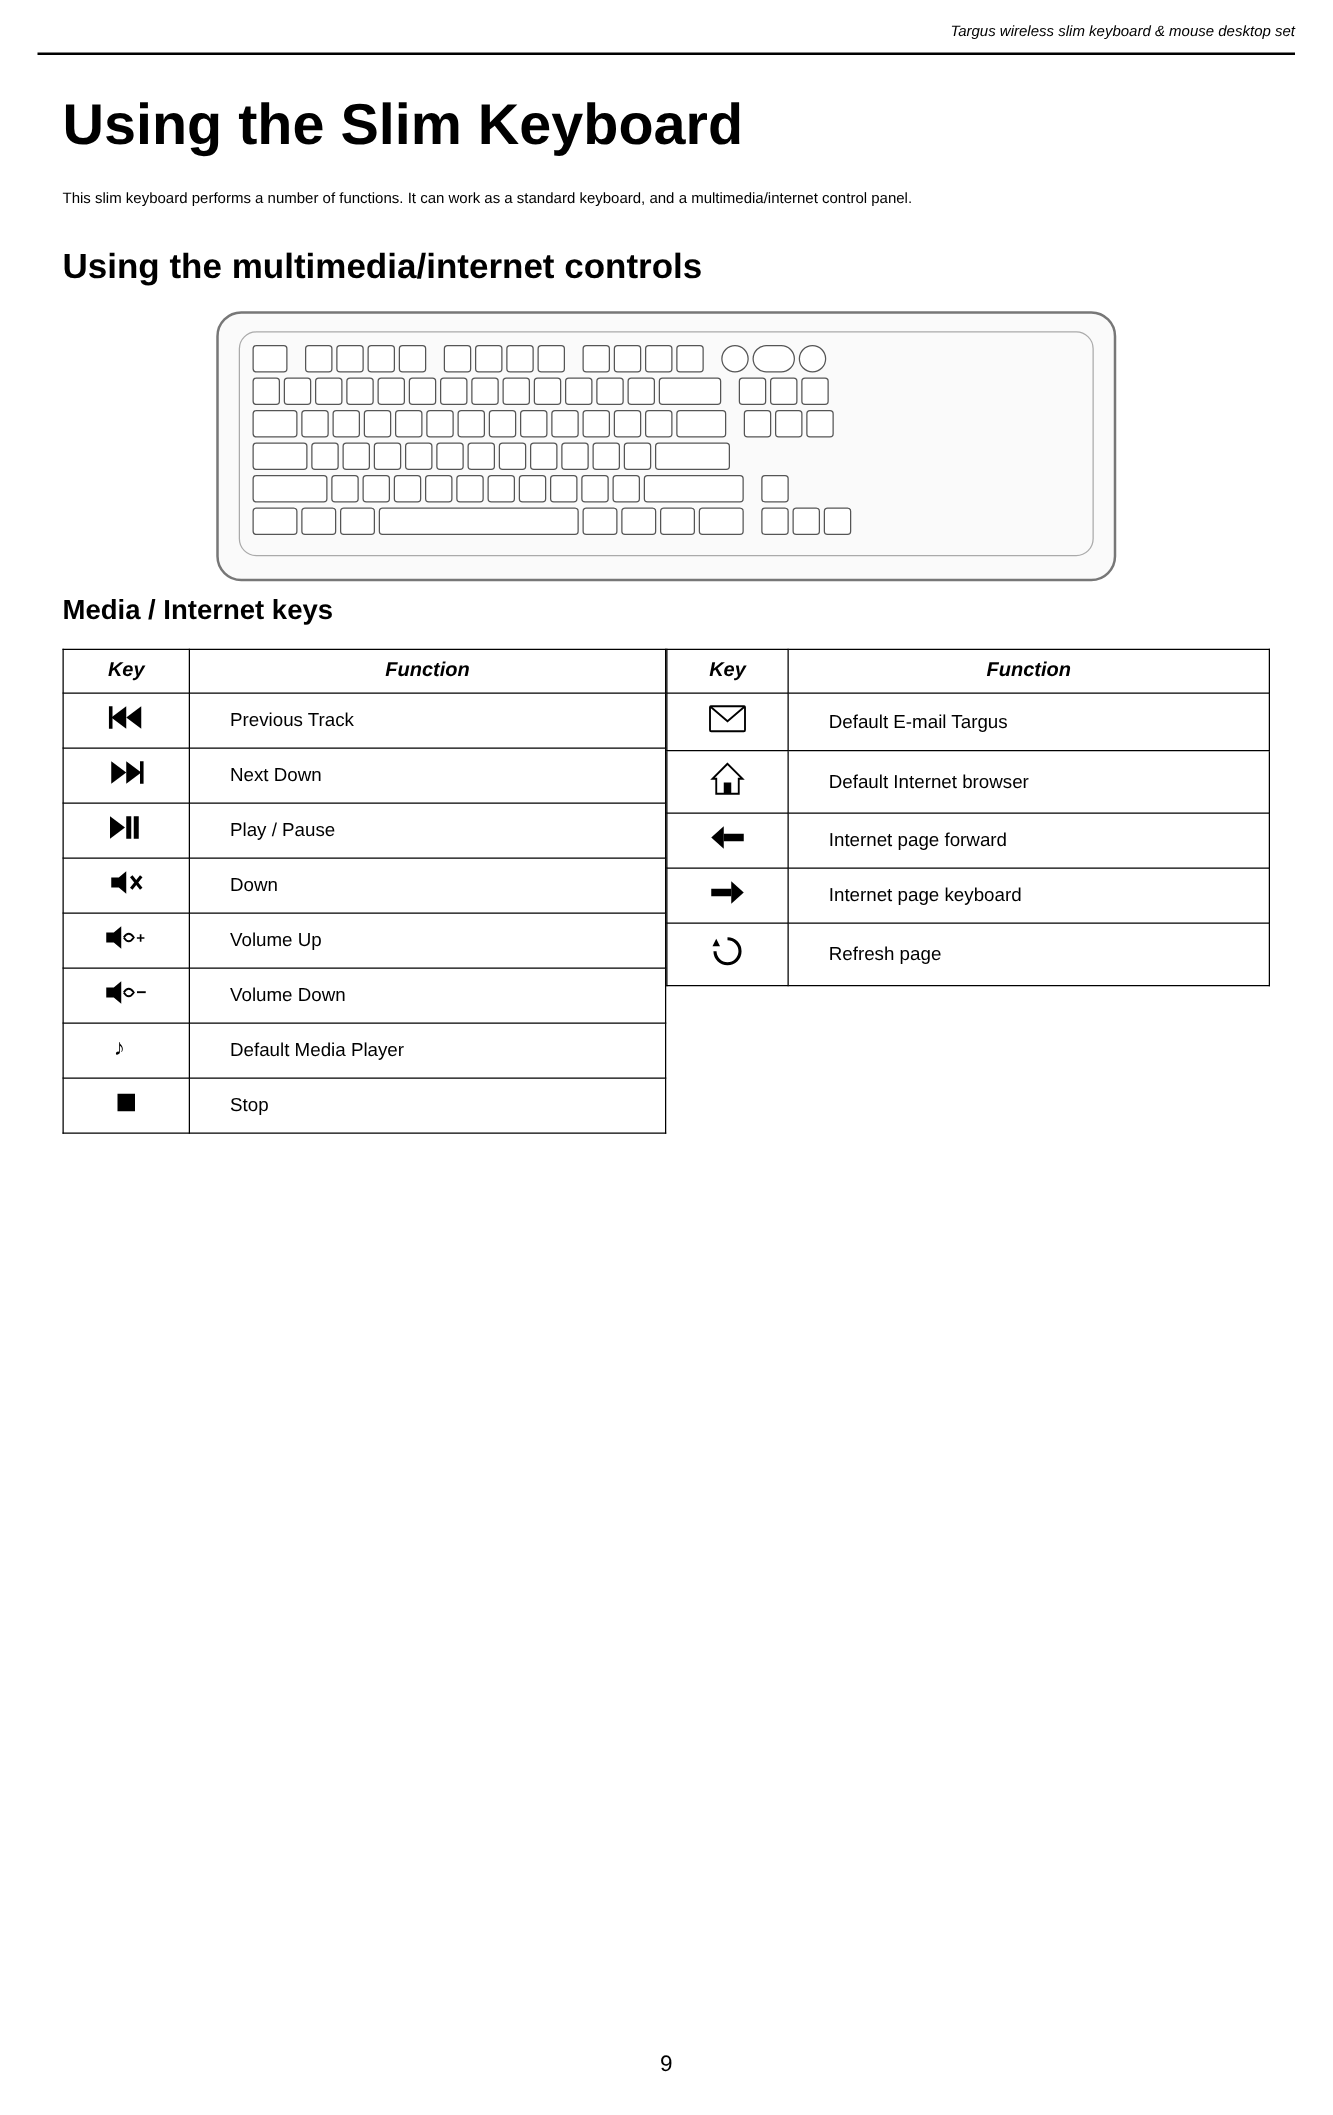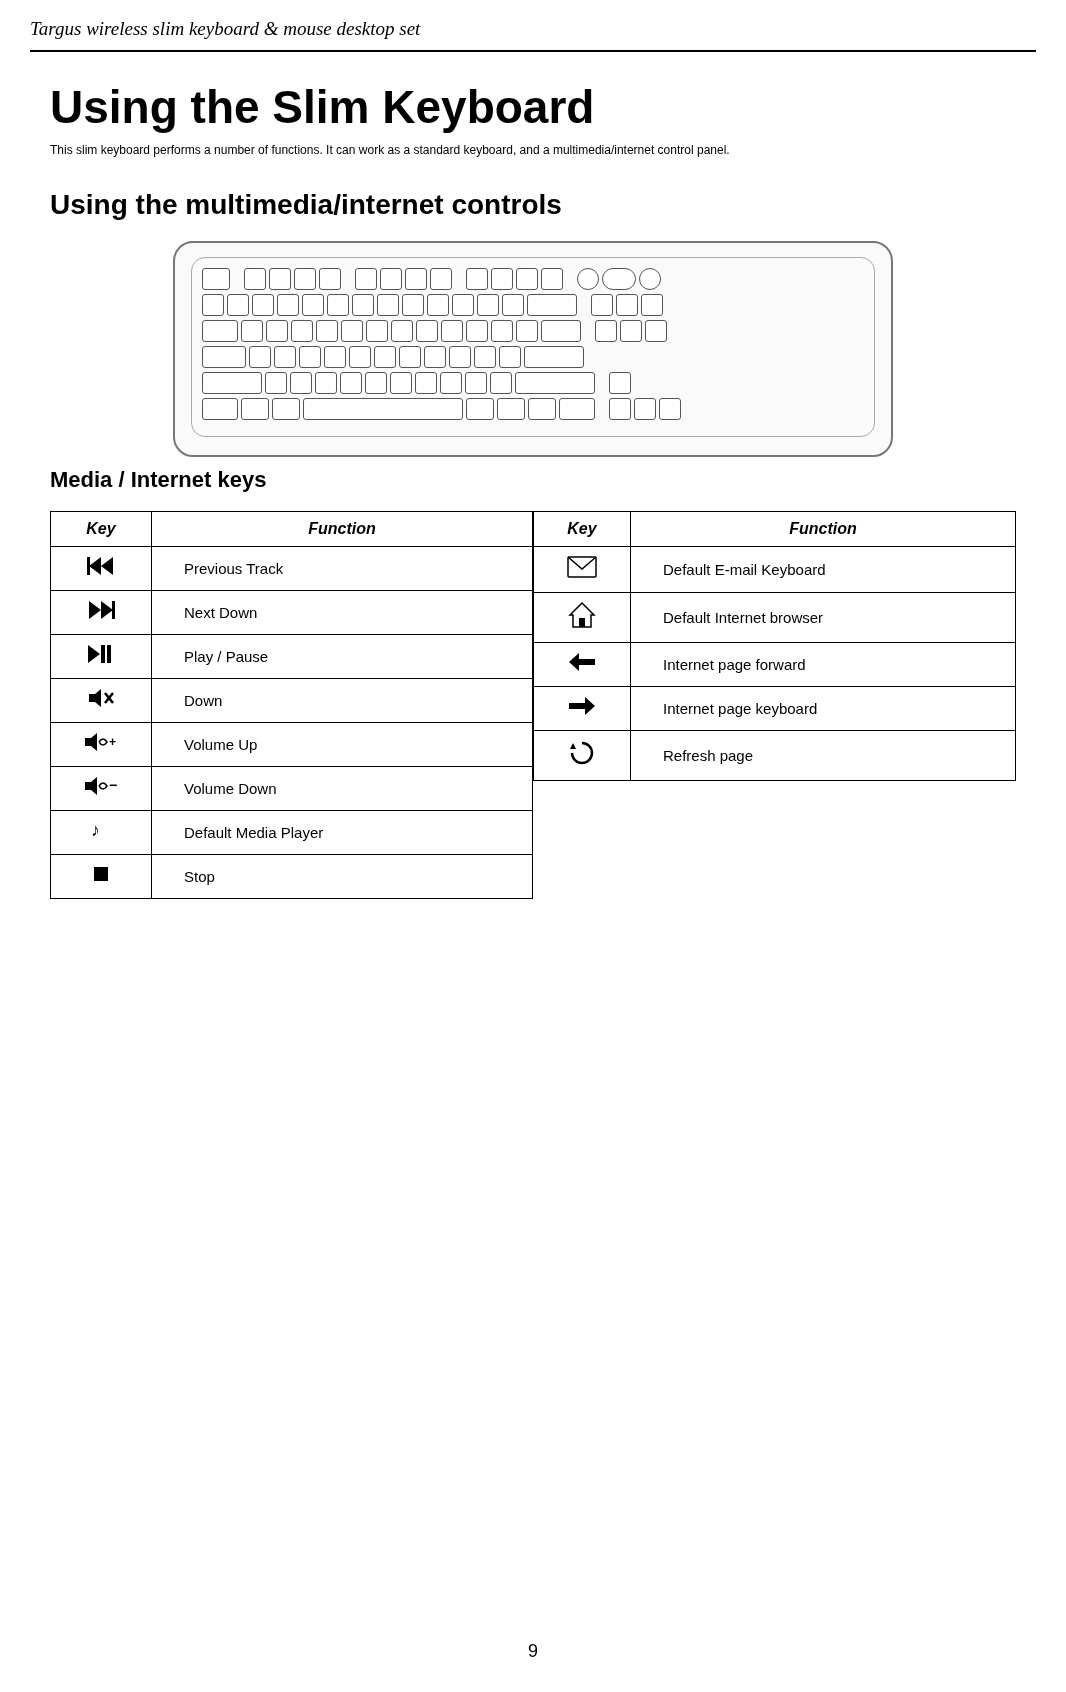--- a/index.html
+++ b/index.html
@@ -6,38 +6,37 @@
     body {
       background: #fff;
       font-family: Arial, sans-serif;
       width: 1066px;
       min-height: 1692px;
       position: relative;
       color: #000;
     }
 
     .page-header {
-      text-align: left;
+      text-align: right;
       padding: 18px 0 10px 0;
       font-style: italic;
-      font-size: 19px;
+      font-size: 12px;
       border-bottom: 2px solid #000;
       margin: 0 30px;
-      font-family: Liberation Serif, serif;
     }
 
     .page-content {
       padding: 30px 50px 60px 50px;
     }
 
     .main-title {
       font-size: 46px;
       font-weight: 900;
       font-family: Arial Black, Arial, sans-serif;
-      margin-bottom: 8px;
+      margin-bottom: 24px;
       line-height: 1.1;
     }
 
     .intro-text {
       font-size: 12px;
       line-height: 1.5;
       margin-bottom: 30px;
       max-width: 680px;
     }
 
@@ -378,21 +377,21 @@
             <th>Key</th>
             <th>Function</th>
           </tr>
         </thead>
         <tbody id="right-table-body">
             <tr>
               <td class="key-cell"><svg width="32" height="24" viewBox="0 0 32 24">
                   <rect x="2" y="2" width="28" height="20" rx="1" fill="none" stroke="#000" stroke-width="1.5"></rect>
                   <polyline points="2,2 16,14 30,2" fill="none" stroke="#000" stroke-width="1.5"></polyline>
                 </svg></td>
-              <td class="func-cell">Default E-mail Keyboard</td>
+              <td class="func-cell">Default E-mail Targus</td>
             </tr>
             <tr>
               <td class="key-cell"><svg width="28" height="28" viewBox="0 0 28 28">
                   <polygon points="14,2 2,14 5,14 5,26 23,26 23,14 26,14" fill="none" stroke="#000" stroke-width="1.5"></polygon>
                   <rect x="11" y="17" width="6" height="9" fill="#000"></rect>
                 </svg></td>
               <td class="func-cell">Default Internet browser</td>
             </tr>
             <tr>
               <td class="key-cell"><svg width="30" height="22" viewBox="0 0 30 22">

